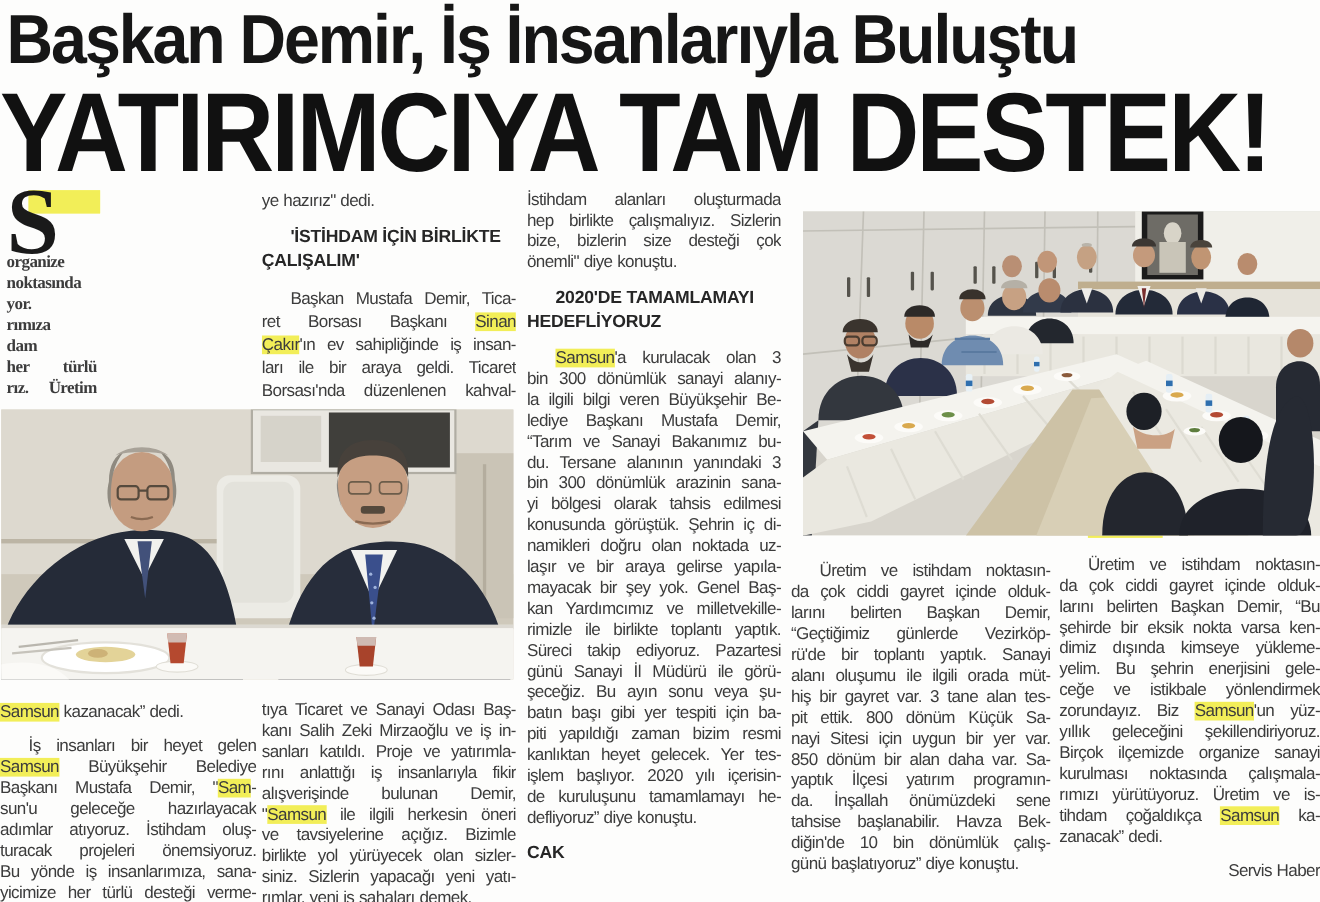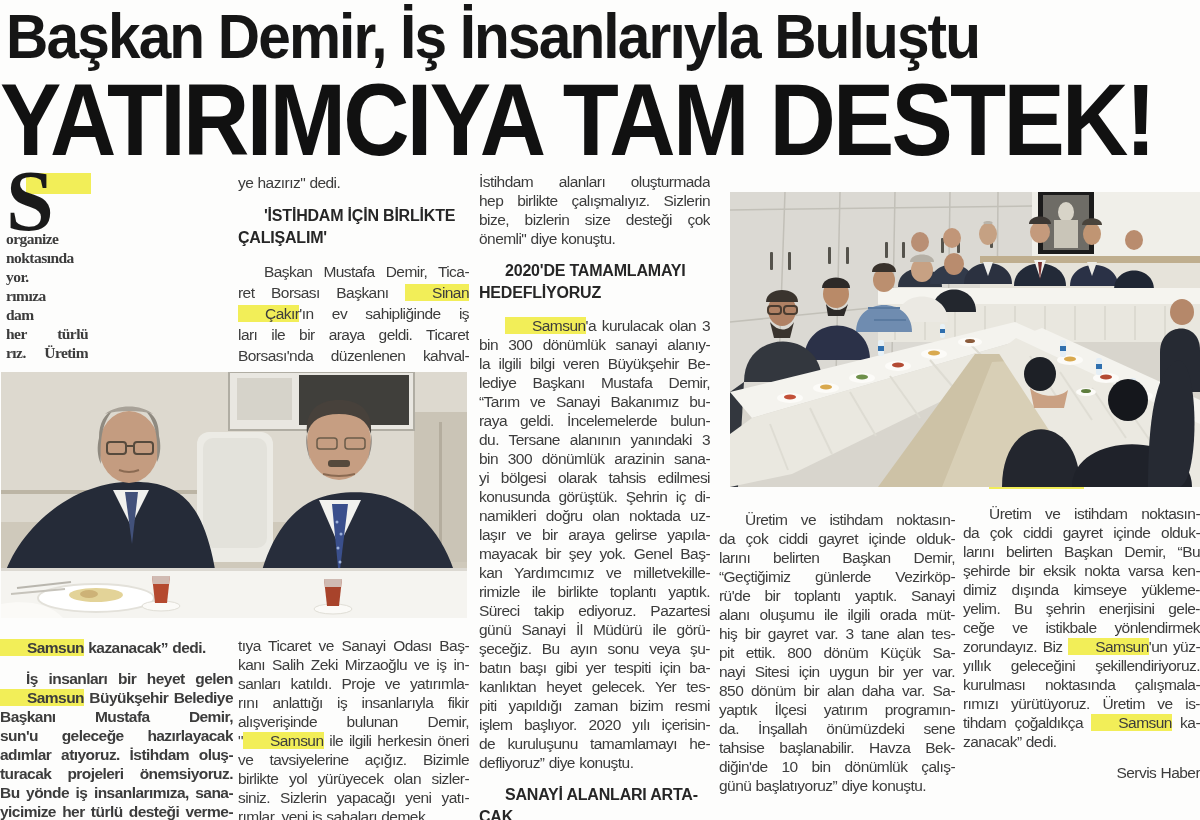--- a/index.html
+++ b/index.html
@@ -8,37 +8,37 @@
   
   .kicker{position:absolute;left:6px;top:0;font-size:63px;font-weight:700;color:#161616;
           letter-spacing:-2px;white-space:nowrap;transform:scaleX(.93);transform-origin:0 0;}
   .mainhead{position:absolute;left:0;top:62px;font-size:102px;font-weight:700;color:#111;
           letter-spacing:-3px;white-space:nowrap;transform:scaleX(.9);transform-origin:0 0;}
   
   .col{position:absolute;overflow:visible;}
   #col1-top{left:0;top:172px;width:233px;height:200px;}
   #col2-top{left:238px;top:172px;width:231px;height:200px;--lh:21px;}
   #col3{left:479px;top:172px;width:231px;height:648px;}
-  #col1-bot{left:0;top:638px;width:233px;height:182px;font-weight:bold;}
+  #col1-bot{left:0;top:638px;width:233px;height:182px;}
   #col2-bot{left:238px;top:636px;width:231px;height:184px;}
   #col4{left:719px;top:510px;width:236px;height:310px;}
   #col5{left:963px;top:464px;width:237px;height:326px;}
   .block{margin:0 0 12px;}
   .block.h{margin:6px 0 12px;}
   .block.byline{margin:8px 0 0;}
   .line{font-size:15.5px;letter-spacing:-0.55px;word-spacing:.5px;color:#3c3c3c;
         height:var(--lh,19px);line-height:var(--lh,19px);overflow:hidden;text-align:justify;white-space:normal;}
   .line:not(.plain)::after{content:"";display:inline-block;width:100%;height:0;}
   .line.plain{text-align:left;}
   .line.indent,.hline.indent{text-indent:26px;}
   .hline{font-size:16px;font-weight:700;letter-spacing:-0.2px;color:#262626;
          height:22px;line-height:22px;}
   .byline .line{text-align:right;}
   .byline .line::after{content:none;}
-  .hl{background:var(--hl,#f2ee58);padding-left:27px;}
+  .hl{background:var(--hl,#f2ee58);}
   
   .dropcap{float:left;width:88px;height:57px;position:relative;z-index:0;
            font-family:"Liberation Serif",serif;font-weight:700;font-size:86px;line-height:58px;
            text-indent:6px;color:#1a1a1a;}
   .dropcap::before{content:"";position:absolute;z-index:-1;left:26px;right:-3px;top:1px;height:21px;
            background:var(--hl,#f2ee58);}
   
   .photo{position:absolute;overflow:hidden;}
   #photo1{left:1px;top:372px;width:466px;height:246px;}
   #photo2{left:730px;top:192px;width:470px;height:295px;}
@@ -93,42 +93,40 @@
       <div class="block h">
         <div class="hline indent">2020'DE TAMAMLAMAYI</div>
         <div class="hline">HEDEFLİYORUZ</div>
       </div>
       <div class="block p">
         <div class="line indent"><span class="hl">Samsun</span>'a kurulacak olan 3</div>
         <div class="line">bin 300 dönümlük sanayi alanıy-</div>
         <div class="line">la ilgili bilgi veren Büyükşehir Be-</div>
         <div class="line">lediye Başkanı Mustafa Demir,</div>
         <div class="line">“Tarım ve Sanayi Bakanımız bu-</div>
-        <div class="line">raya geldi. İncelemelerde bulun-</div>
         <div class="line">du. Tersane alanının yanındaki 3</div>
         <div class="line">bin 300 dönümlük arazinin sana-</div>
         <div class="line">yi bölgesi olarak tahsis edilmesi</div>
         <div class="line">konusunda görüştük. Şehrin iç di-</div>
         <div class="line">namikleri doğru olan noktada uz-</div>
         <div class="line">laşır ve bir araya gelirse yapıla-</div>
         <div class="line">mayacak bir şey yok. Genel Baş-</div>
         <div class="line">kan Yardımcımız ve milletvekille-</div>
         <div class="line">rimizle ile birlikte toplantı yaptık.</div>
         <div class="line">Süreci takip ediyoruz. Pazartesi</div>
         <div class="line">günü Sanayi İl Müdürü ile görü-</div>
         <div class="line">şeceğiz. Bu ayın sonu veya şu-</div>
         <div class="line">batın başı gibi yer tespiti için ba-</div>
+        <div class="line">piti yapıldığı zaman bizim resmi</div>
         <div class="line">kanlıktan heyet gelecek. Yer tes-</div>
-        <div class="line">piti yapıldığı zaman bizim resmi</div>
         <div class="line">işlem başlıyor. 2020 yılı içerisin-</div>
         <div class="line">de kuruluşunu tamamlamayı he-</div>
         <div class="line plain">defliyoruz” diye konuştu.</div>
       </div>
       <div class="block h">
-        <div class="hline indent">SANAYİ ALANLARI ARTA-</div>
         <div class="hline">CAK</div>
       </div>
     </div>
   <div class="col" id="col1-bot">
       <div class="block p">
         <div class="line plain"><span class="hl">Samsun</span> kazanacak” dedi.</div>
       </div>
       <div class="block p">
         <div class="line indent">İş insanları bir heyet gelen</div>
         <div class="line"><span class="hl">Samsun</span> Büyükşehir Belediye</div>
@@ -180,20 +178,21 @@
       <div class="block p">
         <div class="line indent">Üretim ve istihdam noktasın-</div>
         <div class="line">da çok ciddi gayret içinde olduk-</div>
         <div class="line">larını belirten Başkan Demir, “Bu</div>
         <div class="line">şehirde bir eksik nokta varsa ken-</div>
         <div class="line">dimiz dışında kimseye yükleme-</div>
         <div class="line">yelim. Bu şehrin enerjisini gele-</div>
         <div class="line">ceğe ve istikbale yönlendirmek</div>
         <div class="line">zorundayız. Biz <span class="hl">Samsun</span>'un yüz-</div>
         <div class="line">yıllık geleceğini şekillendiriyoruz.</div>
+        <div class="line">Birçok ilçemizde organize sanayi</div>
         <div class="line">kurulması noktasında çalışmala-</div>
         <div class="line">rımızı yürütüyoruz. Üretim ve is-</div>
         <div class="line">tihdam çoğaldıkça <span class="hl">Samsun</span> ka-</div>
         <div class="line plain">zanacak” dedi.</div>
       </div>
       <div class="block byline">
         <div class="line plain">Servis Haber</div>
       </div>
     </div>
 

